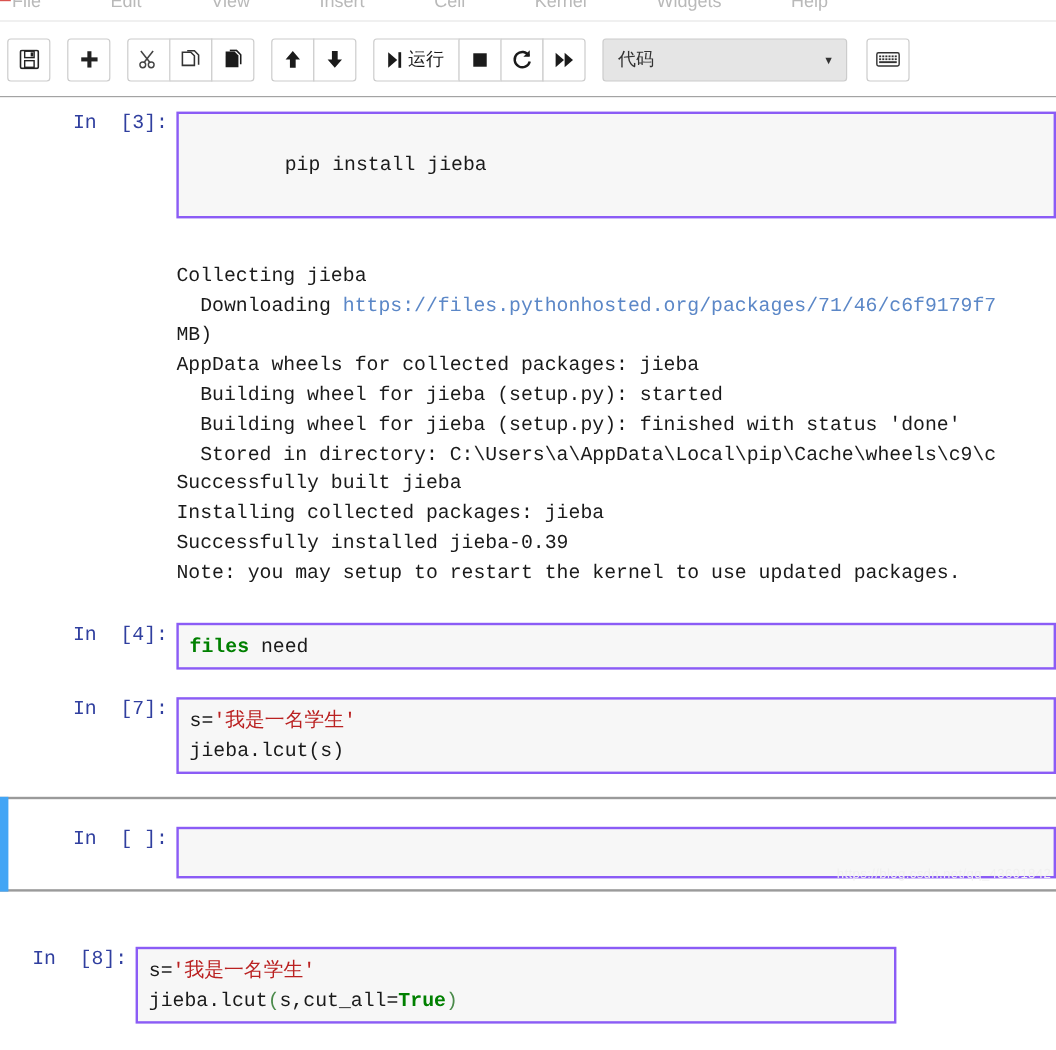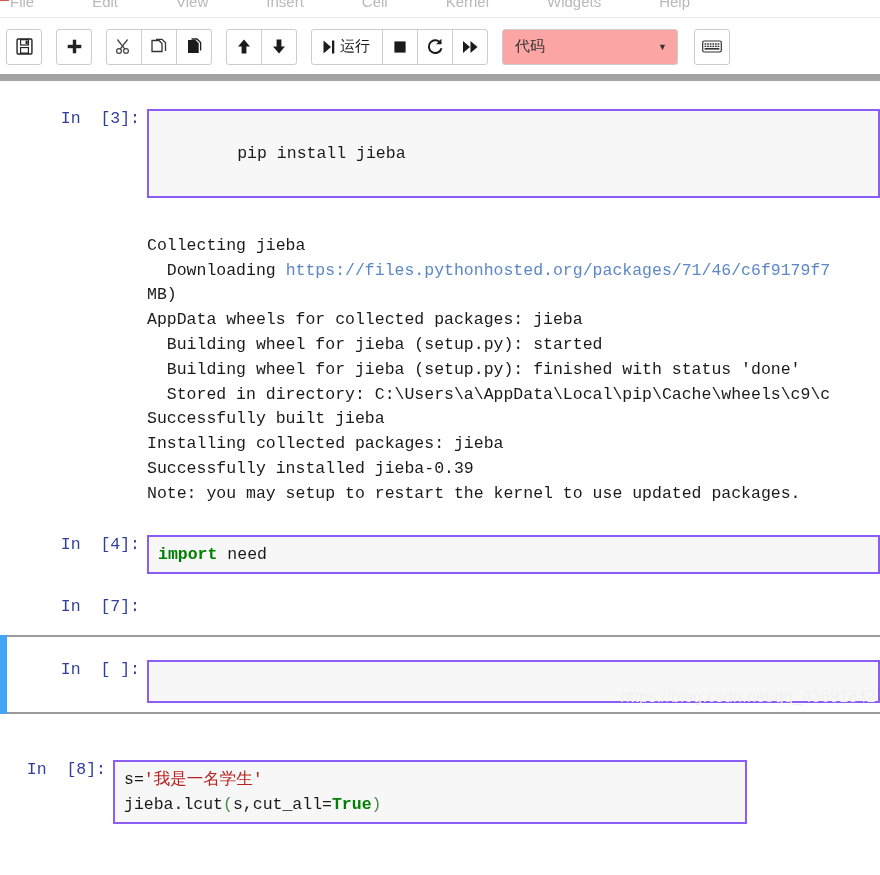--- a/index.html
+++ b/index.html
@@ -28,21 +28,21 @@
   }
   .menu-item:first-of-type { margin-left: 18px; }
   .menu-gap { width: 38px; }
 
   
   .toolbar {
     position: absolute; left: 0; top: 19px; width: 880px; height: 62px;
     background: #ffffff;
     display: flex; align-items: center;
     padding-left: 6px;
-    border-bottom: 7px solid #a3a3a3;
+    border-bottom: 1px solid #a3a3a3;
   }
   .btn-group { display: flex; margin-right: 14px; }
   .tbtn {
     height: 36px; min-width: 36px;
     border: 1px solid #cccccc;
     background: #ffffff;
     display: flex; align-items: center; justify-content: center;
     color: #222; font-size: 17px;
     margin-left: -1px;
     padding: 0 7px;
@@ -50,23 +50,23 @@
   }
   .btn-group .tbtn:first-child { margin-left: 0; border-radius: 3px 0 0 3px; }
   .btn-group .tbtn:last-child  { border-radius: 0 3px 3px 0; }
   .btn-group.single .tbtn { border-radius: 3px; }
   .tbtn svg { display: block; }
   .run-label {
     font-size: 15px; color: #1a1a1a; margin-left: 4px;
     font-family: "Liberation Sans", sans-serif;
   }
   .celltype {
-    height: 36px; width: 176px;
+    height: 36px; width: 204px;
     border: 1px solid #cccccc; border-radius: 3px;
-    background: #fca5a5;
+    background: #e5e5e5;
     display: flex; align-items: center; justify-content: space-between;
     padding: 0 10px 0 12px;
     font-size: 15px; color: #333;
     margin-right: 16px; cursor: pointer;
   }
   .caret { font-size: 9px; color: #333; }
 
   
   .nb { position: absolute; left: 0; top: 82px; width: 880px; }
 
@@ -115,21 +115,21 @@
     border-bottom: 2px solid #9a9a9a;
     background: #fff;
     padding: 23px 0 9px 0;
   }
   .selected-wrap::before {
     content: ""; position: absolute; left: 0; top: -2px; bottom: -2px;
     width: 7px; background: #42a5f5;
   }
   .watermark {
     position: absolute; right: 4px; bottom: 6px;
-    font-size: 16px; color: #f0f0f0;
+    font-size: 11px; color: #f0f0f0;
     font-family: "Liberation Sans", sans-serif;
     letter-spacing: .3px;
     pointer-events: none;
   }
   .gap { height: 46px; background: #ffffff; }
 </style>
 </head>
 <body>
 
 <div id="root">
@@ -286,21 +286,21 @@
               <rect x="2.6" y="9" width="14.7" height="1.6"></rect>
             </g>
           </svg>
         </span>
       </div>
     </div>
   </div>
 
   <div class="nb">
 
-    <div class="cellrow" style="padding-top:11px;margin-top:16px;">
+    <div class="cellrow" style="padding-top:11px;">
       <div class="prompt">In  [3]:</div>
       <div class="inputbox" style="width:733px;">
         <span>pip install jieba</span>
       </div>
     </div>
 
     <div class="cellrow" style="padding-top:9px;">
       <div class="prompt"></div>
       <div class="outtext" style="width:733px;">
 <span>Collecting jieba</span>
@@ -311,25 +311,27 @@
 <span>  Building wheel for jieba (setup.py): finished with status 'done'</span>
 <span>  Stored in directory: C:\Users\a\AppData\Local\pip\Cache\wheels\c9\c</span>
 <span>Successfully built jieba</span>
 <span>Installing collected packages: jieba</span>
 <span>Successfully installed jieba-0.39</span>
 <span>Note: you may setup to restart the kernel to use updated packages.</span></div>
     </div>
 
     <div class="cellrow" style="padding-top:28px;">
       <div class="prompt">In  [4]:</div>
-      <div class="inputbox" style="width:733px;"><span class="kw">import</span><span> need</span></div>
+      <div class="inputbox" style="width:733px;"><span class="kw">files</span><span> need</span></div>
     </div>
 
     <div class="cellrow" style="padding-top:23px;">
       <div class="prompt">In  [7]:</div>
+      <div class="inputbox" style="width:733px;"><span>s=</span><span class="str">'我是一名学生'</span>
+<span>jieba.lcut(s)</span></div>
     </div>
 
 
     <div class="selected-wrap" style="margin-top:19px;">
       <div class="cellrow">
         <div class="prompt">In  [ ]:</div>
         <div class="inputbox" style="width:733px; height:43px;">
           <span></span>
         </div>
       </div>

